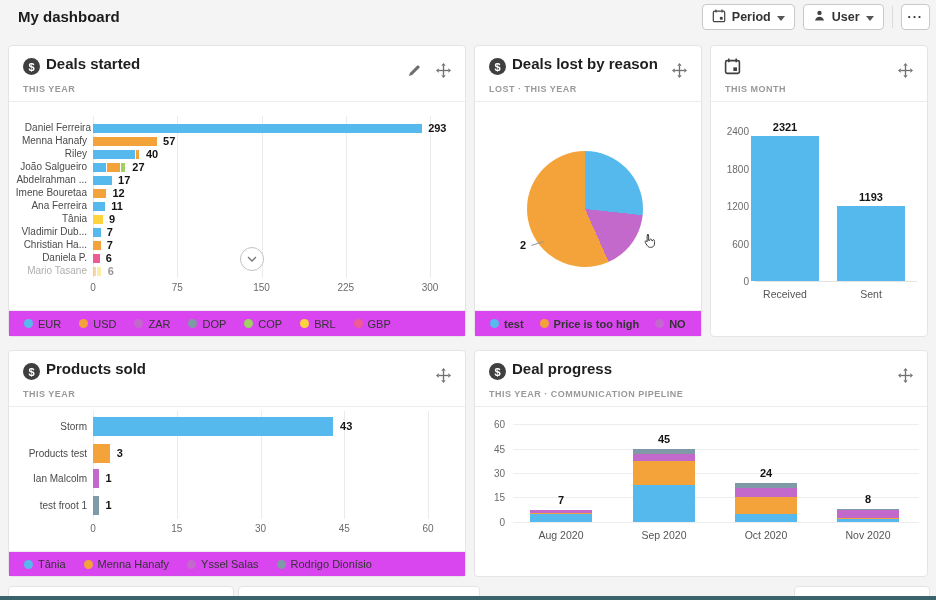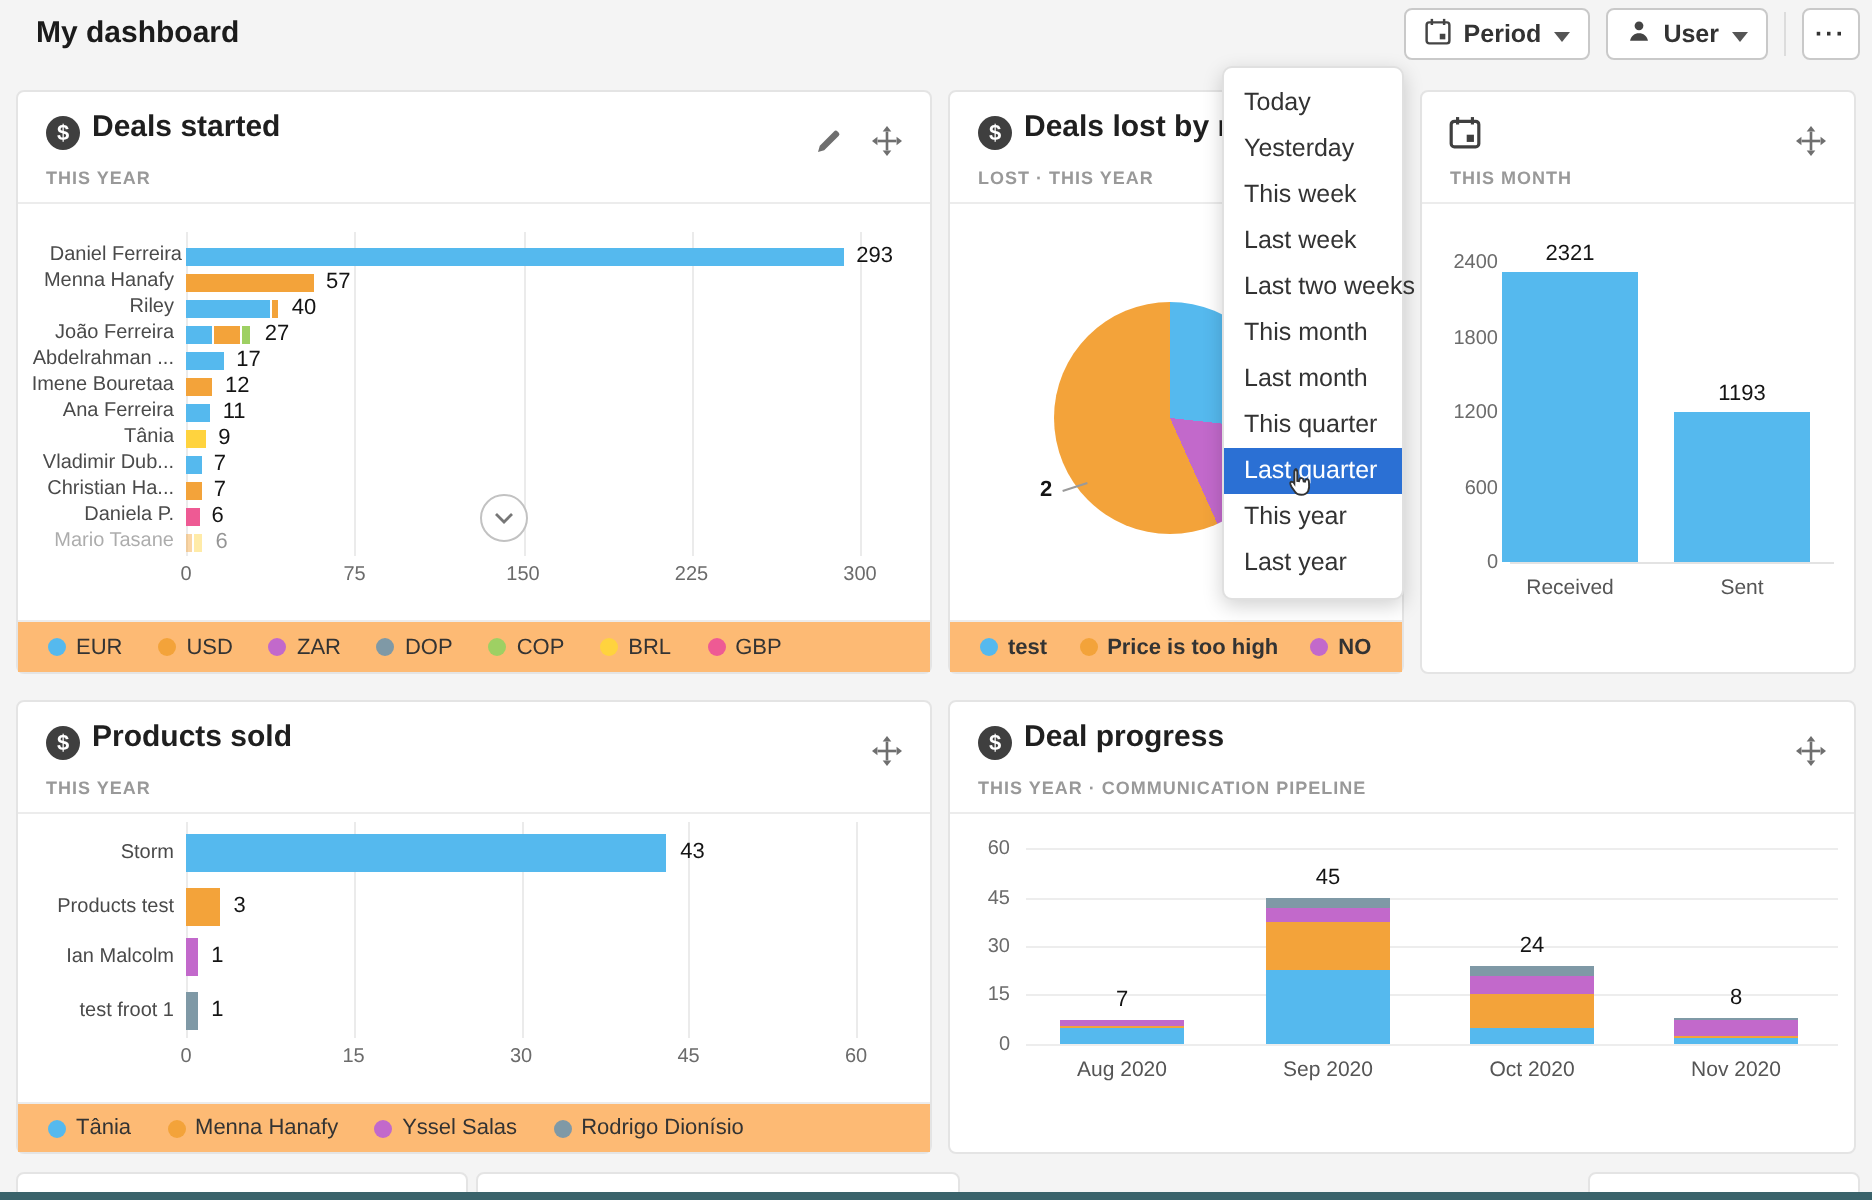--- a/index.html
+++ b/index.html
@@ -14,32 +14,32 @@
   
   .card{position:absolute;background:#fff;border:1px solid #e4e4e4;border-radius:4px;box-sizing:border-box;}
   .whead{position:absolute;left:0;right:0;top:0;height:55px;border-bottom:1px solid #ececec;}
   .wicon{position:absolute;left:14px;top:12px;width:17px;height:17px;border-radius:50%;background:#3f3f3f;
          color:#fff;font-size:11px;font-weight:700;display:flex;align-items:center;justify-content:center;}
   .wicon-cal{position:absolute;left:13px;top:12px;width:17px;height:17px;}
   .wtitle{position:absolute;left:37px;top:9px;font-size:15px;font-weight:700;color:#1f1f1f;white-space:nowrap;overflow:hidden;max-width:75%;}
   .wsub{position:absolute;left:14px;top:38px;font-size:9px;font-weight:700;color:#999;letter-spacing:.5px;white-space:nowrap;}
   .wactions{position:absolute;right:14px;top:17px;display:flex;gap:14px;align-items:center;}
   .wactions span{cursor:pointer;display:flex;}
-  .wlegend{position:absolute;left:0;right:0;bottom:0;border-top:1px solid #ececec;background:#fdba74;
+  .wlegend{position:absolute;left:0;right:0;bottom:0;border-top:1px solid #ececec;background:#d946ef;
            display:flex;align-items:center;gap:18px;padding-left:15px;text-align:right;}
   .legend-item{display:flex;align-items:center;gap:5px;font-size:11px;color:#333;white-space:nowrap;}
   .dot{width:9px;height:9px;border-radius:50%;flex:none;}
   .plot{position:absolute;overflow:hidden;}
   .gridv{position:absolute;width:1px;background:#ebebeb;}
   .gridh{position:absolute;height:1px;background:#ededed;}
   .ticklab{position:absolute;font-size:10px;color:#6b6b6b;transform:translateX(-50%);}
   .yticklab{position:absolute;font-size:10px;color:#6b6b6b;text-align:right;}
   .rowlab{position:absolute;font-size:10px;color:#4a4a4a;text-align:right;white-space:nowrap;overflow:hidden;}
   .barseg{position:absolute;}
-  .vallab{position:absolute;font-size:11px;font-weight:400;color:#141414;white-space:nowrap;text-align:right;}
+  .vallab{position:absolute;font-size:11px;font-weight:700;color:#141414;white-space:nowrap;text-align:right;}
   .catlab{position:absolute;font-size:10.5px;color:#555;transform:translateX(-50%);white-space:nowrap;}
   .expand-btn{position:absolute;width:22px;height:22px;border-radius:50%;background:#fff;border:1px solid #c2c2c2;
               display:flex;align-items:center;justify-content:center;cursor:pointer;z-index:5;}
   .pie{position:absolute;border-radius:50%;}
   .callout{position:absolute;font-size:11px;font-weight:700;color:#141414;}
   .callout-line{position:absolute;width:13px;height:1px;background:#9a9a9a;}
   
   .menu{position:absolute;left:611px;top:33px;width:89px;background:#fff;border:1px solid #e0e0e0;
         border-radius:5px;box-shadow:0 3px 10px rgba(0,0,0,.18);padding:6px 0;z-index:50;}
   .menu-item{height:23px;line-height:23px;padding-left:10px;font-size:12.5px;color:#333;cursor:pointer;white-space:nowrap;}
@@ -119,21 +119,21 @@
         <div class="rowlab" style="left: 4px; width: 78px; top: 20px; opacity: 1;">Daniel Ferreira</div>
         <div class="barseg" style="left: 84px; top: 22px; width: 329.137px; height: 9px; background: rgb(85, 185, 238); opacity: 1;"></div>
         <div class="vallab" style="left: 419.137px; top: 20px; opacity: 1;">293</div>
         <div class="rowlab" style="left: 0px; width: 78px; top: 33px; opacity: 1;">Menna Hanafy</div>
         <div class="barseg" style="left: 84px; top: 35px; width: 64.03px; height: 9px; background: rgb(243, 163, 58); opacity: 1;"></div>
         <div class="vallab" style="left: 154.03px; top: 33px; opacity: 1;">57</div>
         <div class="rowlab" style="left: 0px; width: 78px; top: 46px; opacity: 1;">Riley</div>
         <div class="barseg" style="left: 84px; top: 48px; width: 41.5633px; height: 9px; background: rgb(85, 185, 238); opacity: 1;"></div>
         <div class="barseg" style="left: 126.563px; top: 48px; width: 3.37px; height: 9px; background: rgb(243, 163, 58); opacity: 1;"></div>
         <div class="vallab" style="left: 136.933px; top: 46px; opacity: 1;">40</div>
-        <div class="rowlab" style="left: 0px; width: 78px; top: 59px; opacity: 1;">João Ferreira</div>
+        <div class="rowlab" style="left: 0px; width: 78px; top: 59px; opacity: 1;">João Salgueiro</div>
         <div class="barseg" style="left: 84px; top: 61px; width: 13.48px; height: 9px; background: rgb(85, 185, 238); opacity: 1;"></div>
         <div class="barseg" style="left: 98.48px; top: 61px; width: 12.3567px; height: 9px; background: rgb(243, 163, 58); opacity: 1;"></div>
         <div class="barseg" style="left: 111.837px; top: 61px; width: 4.49333px; height: 9px; background: rgb(158, 208, 99); opacity: 1;"></div>
         <div class="vallab" style="left: 123.33px; top: 59px; opacity: 1;">27</div>
         <div class="rowlab" style="left: 0px; width: 78px; top: 72px; opacity: 1;">Abdelrahman ...</div>
         <div class="barseg" style="left: 84px; top: 74px; width: 19.0967px; height: 9px; background: rgb(85, 185, 238); opacity: 1;"></div>
         <div class="vallab" style="left: 109.097px; top: 72px; opacity: 1;">17</div>
         <div class="rowlab" style="left: 0px; width: 78px; top: 85px; opacity: 1;">Imene Bouretaa</div>
         <div class="barseg" style="left: 84px; top: 87px; width: 13.48px; height: 9px; background: rgb(243, 163, 58); opacity: 1;"></div>
         <div class="vallab" style="left: 103.48px; top: 85px; opacity: 1;">12</div>
@@ -384,32 +384,19 @@
         <div class="vallab" style="left: 393px; top: 85.7267px; transform: translateX(-50%);">8</div>
         <div class="catlab" style="left: 393px; top: 122px;">Nov 2020</div>
       </div>
   </div>
 
   <div class="partial-card" style="left:8px;top:586px;width:224px;"></div>
   <div class="partial-card" style="left:238px;top:586px;width:240px;"></div>
   <div class="partial-card" style="left:794px;top:586px;width:134px;"></div>
   <div class="bottom-bar" id="bottom-bar" style="background: rgb(58, 99, 107);"></div>
 
-  <div class="menu" id="period-menu">
-      <div class="menu-item">Today</div>
-      <div class="menu-item">Yesterday</div>
-      <div class="menu-item">This week</div>
-      <div class="menu-item">Last week</div>
-      <div class="menu-item">Last two weeks</div>
-      <div class="menu-item">This month</div>
-      <div class="menu-item">Last month</div>
-      <div class="menu-item">This quarter</div>
-      <div class="menu-item sel" style="background: rgb(43, 112, 212);">Last quarter</div>
-      <div class="menu-item">This year</div>
-      <div class="menu-item">Last year</div>
-    </div>
   <div class="cursor-hand" style="left:641px;top:233px;">
     <svg width="17" height="17" viewBox="0 0 16 16">
         <path d="M6 1.5c.8 0 1.2.6 1.2 1.3V7l.8.1.3-1c.2-.6 1.6-.5 1.7.2l.2 1 .6.1.3-.8c.2-.6 1.4-.4 1.5.3l.1.9s.3 2.6-.4 4c-.6 1.2-1.6 1.7-3.2 1.7-1.4 0-2.4-.4-3-1.4L4.6 10c-.4-.7-1-1.8-.6-2.3.4-.5 1.2-.2 1.6.3l.2.3V2.8c0-.7.4-1.3 1.2-1.3z" fill="#fff" stroke="#333" stroke-width="0.9"></path>
       </svg>
   </div>
 
 </div>
 
 </body></html>

